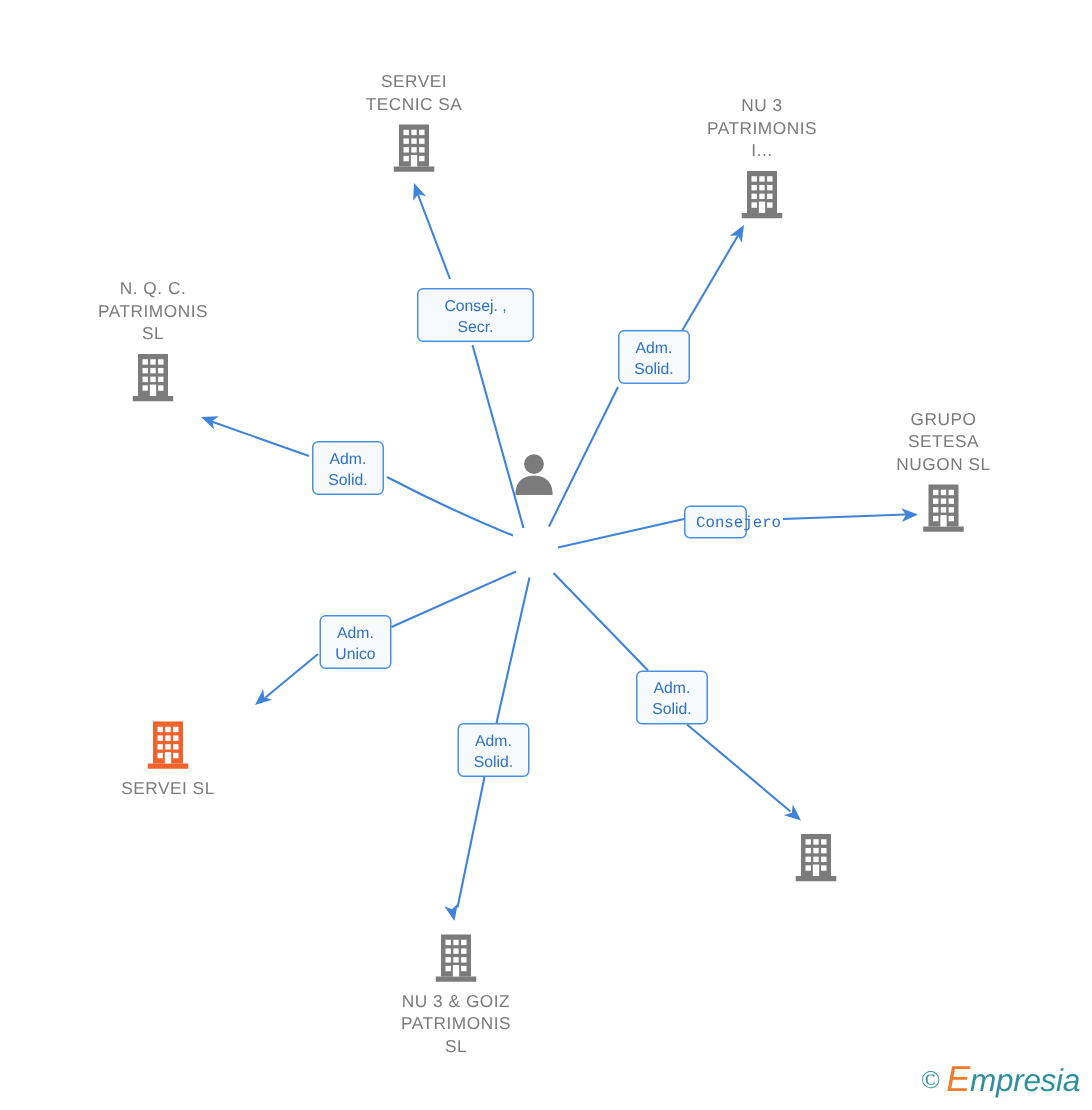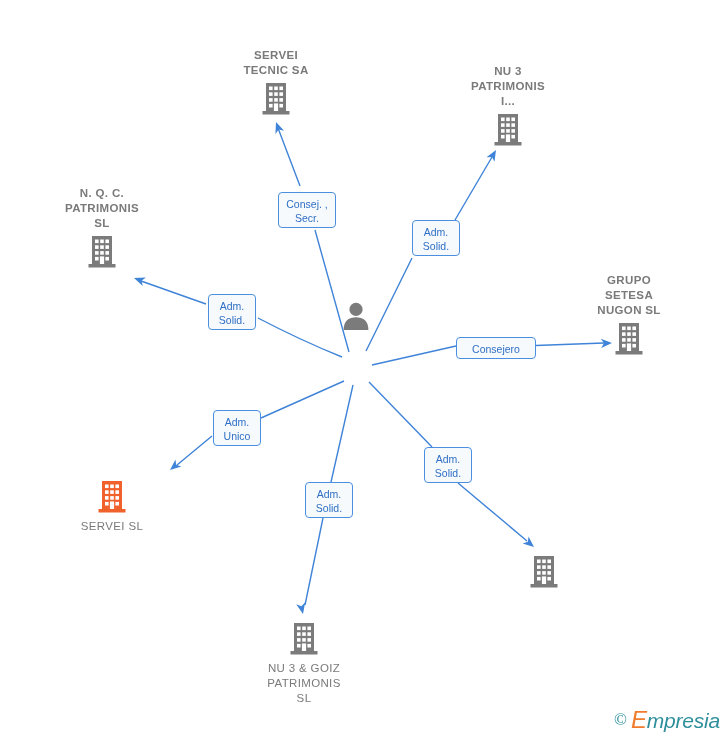--- a/index.html
+++ b/index.html
@@ -37,21 +37,21 @@
   .node-label {
     font-size: 11.5px;
     color: #7a7a7a;
     letter-spacing: 0.35px;
     white-space: pre-line;
   }
   .node-icon {
     display: block;
     margin: 0 auto;
   }
-  .node.label-top .node-label { margin-bottom: 4px; font-weight: bold; }
+  .node.label-top .node-label { margin-bottom: 4px; }
   .node.label-bottom .node-label { margin-top: 5px; }
 
   
   .edge-label {
     position: absolute;
     border: 1px solid #4a8fe0;
     border-radius: 4px;
     background: #f7fafd;
     color: #2f6fc4;
     font-size: 10.5px;
@@ -273,26 +273,26 @@
 PATRIMONIS
 SL</div>
       </div>
     </div>
 
   <div id="watermark">
     <span class="copy">©</span>
     <span class="mark"><span class="cap">E</span><span>mpresia</span></span>
   </div>
 
-<div class="edge-label" style="left: 278px; top: 192px; width: 58px; height: 36px;">Consej. ,
+<div class="edge-label" style="left: 278px; top: 192px; width: 78px; height: 36px;">Consej. ,
 Secr.</div>
     <div class="edge-label" style="left: 412px; top: 220px; width: 48px; height: 36px;">Adm.
 Solid.</div>
     <div class="edge-label" style="left: 208px; top: 294px; width: 48px; height: 36px;">Adm.
 Solid.</div>
-    <div class="edge-label" style="left: 456px; top: 337px; width: 80px; height: 22px;">Consejero</div>
+    <div class="edge-label" style="left: 456px; top: 337px; width: 42px; height: 22px; font-family: Liberation Mono, monospace;">Consejero</div>
     <div class="edge-label" style="left: 213px; top: 410px; width: 48px; height: 36px;">Adm.
 Unico</div>
     <div class="edge-label" style="left: 305px; top: 482px; width: 48px; height: 36px;">Adm.
 Solid.</div>
     <div class="edge-label" style="left: 424px; top: 447px; width: 48px; height: 36px;">Adm.
 Solid.</div>
   </div>
 
 </body></html>

